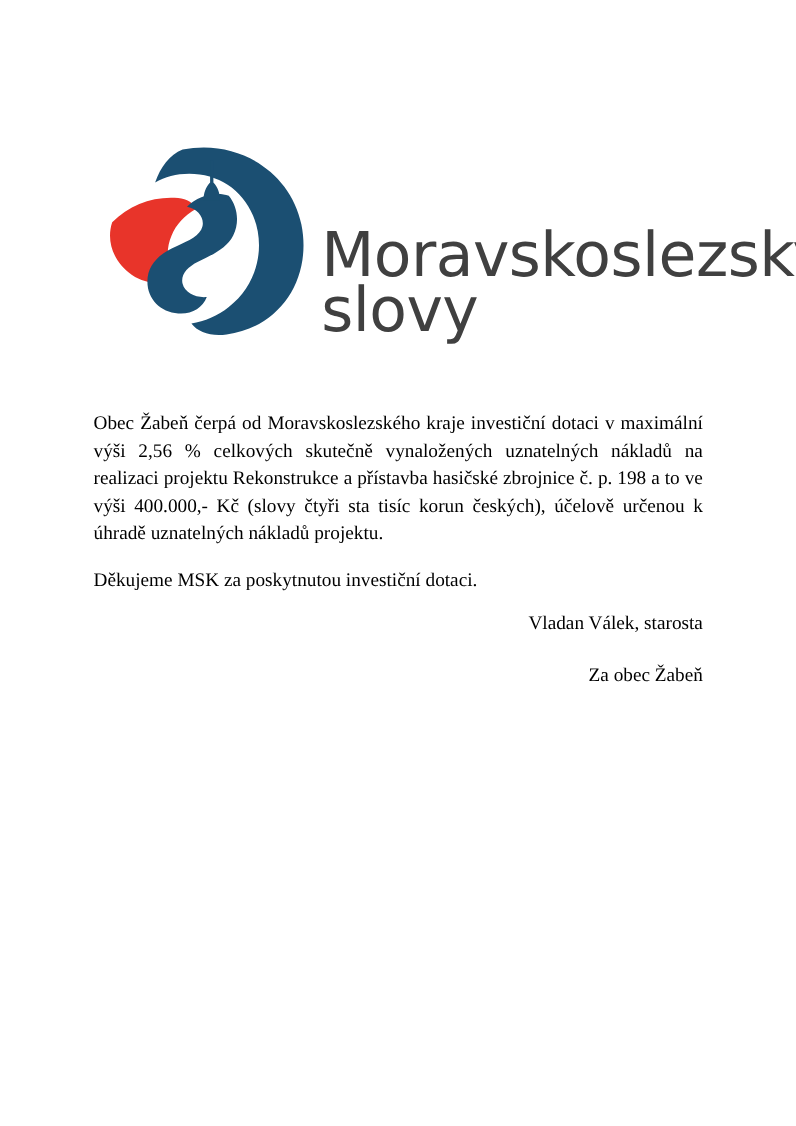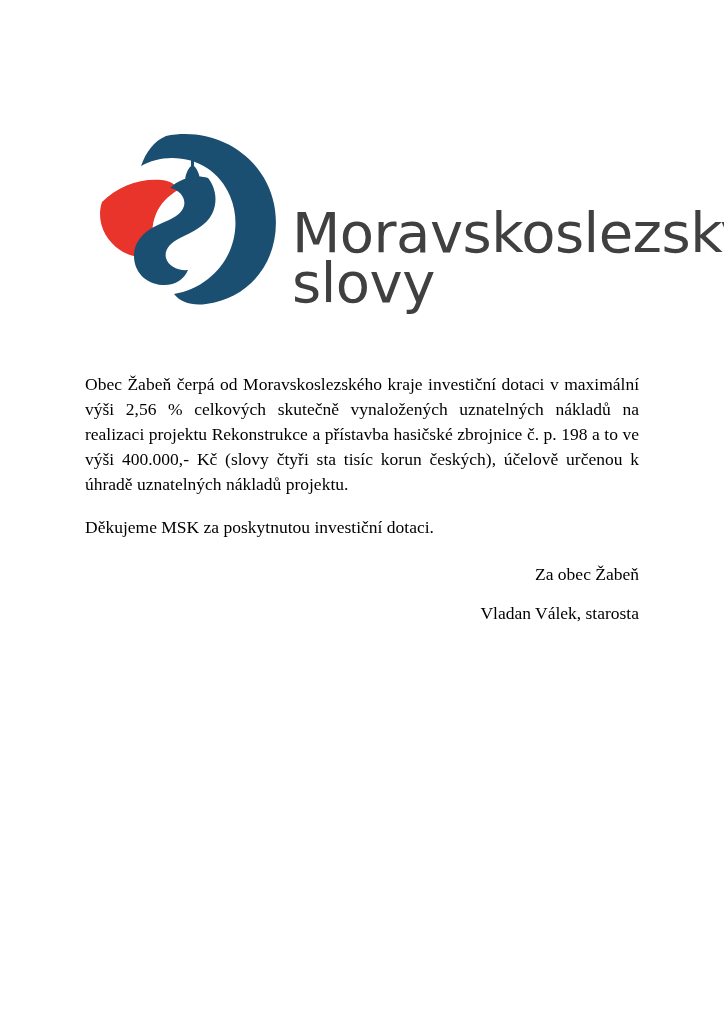--- a/index.html
+++ b/index.html
@@ -107,17 +107,17 @@
       <span>Moravskoslezský</span>
       <span class="line2">slovy</span>
     </div>
   </div>
 
   <div class="content">
     <p class="para last-of-block"><span>Obec Žabeň čerpá od Moravskoslezského kraje investiční dotaci v maximální výši 2,56 % celkových skutečně vynaložených uznatelných nákladů na realizaci projektu </span><span class="bold">Rekonstrukce a přístavba hasičské zbrojnice č. p. 198</span><span> a to ve výši 400.000,- Kč (slovy čtyři sta tisíc korun českých), účelově určenou k úhradě uznatelných nákladů projektu.</span></p>
 
     <p class="para">Děkujeme MSK za poskytnutou investiční dotaci.</p>
 
+    <p class="signature second">Vladan Válek, starosta</p>
     <p class="signature first">Za obec Žabeň</p>
-    <p class="signature second">Vladan Válek, starosta</p>
   </div>
 
 </div>
 
 </body></html>

